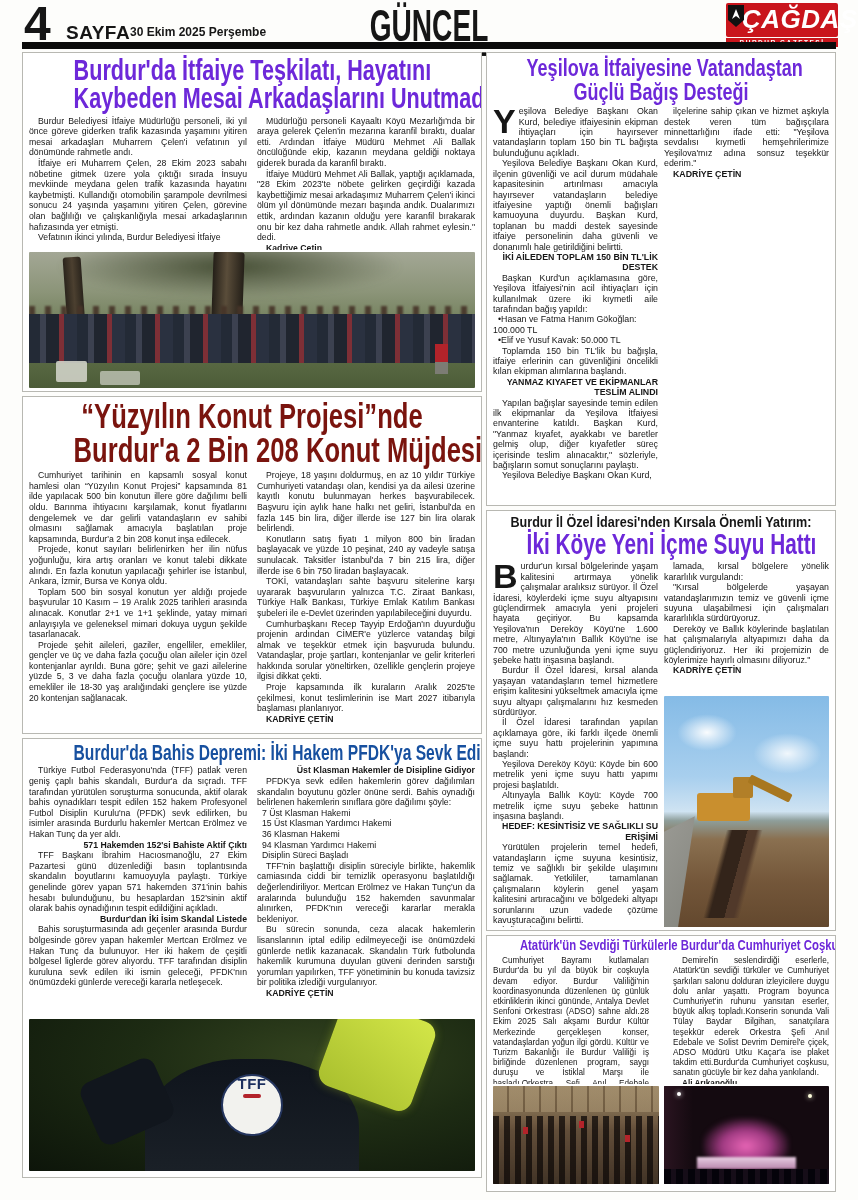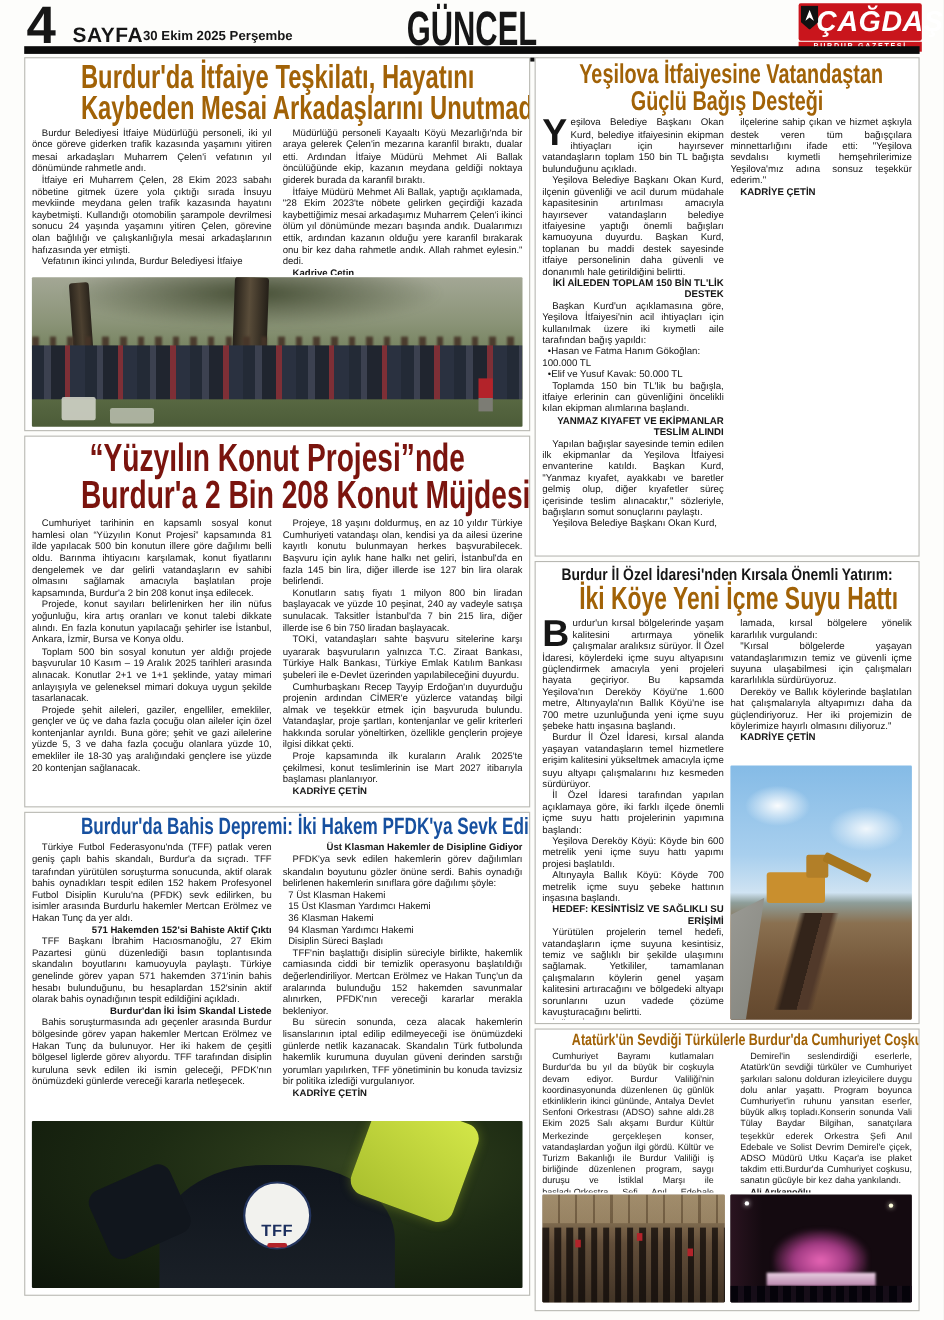--- a/index.html
+++ b/index.html
@@ -26,21 +26,21 @@
   .hrule{left:22px;width:814px;top:42px;height:7px;background:#0b0b0b;}
   
   .art{position:absolute;border:1px solid #b8b8b2;background:#fff;padding:2px 6px;
        box-sizing:border-box;overflow:hidden;}
   .a1{left:22px;top:52px;width:460px;height:340px;}
   .a2{left:22px;top:396px;width:460px;height:338px;}
   .a3{left:22px;top:738px;width:460px;height:440px;}
   .r1{left:486px;top:52px;width:350px;height:454px;}
   .r2{left:486px;top:510px;width:350px;height:421px;}
   .r3{left:486px;top:935px;width:350px;height:257px;}
-  .hl{margin:1px 0 3px;text-align:center;color:#a16207;}
+  .hl{margin:1px 0 3px;text-align:center;color:#6d28d9;}
   .hl-line{display:block;white-space:nowrap;font-weight:800;line-height:1.05;}
   .a1 .hl-line{font-size:27px;transform:scale(.8,1.12);}
   .a2 .hl{color:#7a140e;} .a2 .hl-line{font-size:32px;transform:scale(.8,1.12);}
   .a3 .hl{color:#17509f;} .a3 .hl-line{font-size:19.5px;transform:scale(.8,1.1);}
   .r1 .hl-line{font-size:22.5px;transform:scale(.8,1.1);}
   .r2 .kicker{display:block;white-space:nowrap;text-align:center;font-size:14px;font-weight:800;
         transform:scale(.9,1.08);margin:1px 0 0;}
   .r2 .hl-line{font-size:26px;transform:scale(.8,1.12);}
   .r3 .hl-line{font-size:13.5px;transform:scale(.84,1.1);}
   
@@ -94,21 +94,21 @@
   .pe-exc{left:20%;top:42%;width:32%;height:12%;background:#c98f2e;border-radius:3px;}
   .pe-cab{left:42%;top:35%;width:12%;height:9%;background:#b27f28;border-radius:2px;}
   .pe-arm{left:50%;top:38%;width:28%;height:4%;background:#a8771f;transform:rotate(26deg);border-radius:2px;}
   .pe-road{left:0;top:52%;width:34%;height:48%;background:linear-gradient(120deg,#9a9a94,#7e7f78);clip-path:polygon(0 14%,55% 0,25% 100%,0 100%);}
   .pe-trench{left:10%;top:58%;width:78%;height:38%;background:linear-gradient(105deg,transparent 30%,#33241a 34% 44%,#51392a 44% 50%,transparent 54%);}
   .photo-referee{height:152px;margin-top:2px;background:radial-gradient(ellipse at 65% 25%,#33431f 0%,#1d2b13 45%,#0d150a 100%);}
   .pr-torso{left:26%;bottom:0;width:48%;height:74%;background:linear-gradient(180deg,#0f141c,#1a2027);border-radius:45% 45% 0 0/60% 60% 0 0;}
   .pr-arm2{left:13%;top:32%;width:18%;height:44%;background:#11161d;transform:rotate(-24deg);border-radius:12px;}
   .pr-sleeve{right:11%;top:-8%;width:22%;height:62%;background:linear-gradient(200deg,#d3e648,#a9bf2e);transform:rotate(20deg);border-radius:14px;box-shadow:0 0 10px rgba(180,210,40,.35);}
   .pr-badge{left:50%;top:36%;transform:translateX(-50%);width:58px;height:58px;background:#f2f2ee;
-        border:2px solid #24355e;border-radius:50%;display:flex;flex-direction:column;align-items:center;justify-content:flex-end;}
+        border:2px solid #24355e;border-radius:50%;display:flex;flex-direction:column;align-items:center;justify-content:flex-start;}
   .pr-tff{color:#1c2f5e;font-weight:800;font-size:15px;letter-spacing:.5px;line-height:1;}
   .pr-dot{width:18px;height:4px;margin-top:3px;background:#b3232a;border-radius:2px;}
   .photo-audience{background:linear-gradient(180deg,#8a7659 0%,#7b674c 28%,#5c4936 45%,#4a3a2b 100%);}
   .pa-ceiling{left:0;right:0;top:0;height:26%;background:repeating-linear-gradient(90deg,rgba(214,192,150,.3) 0 14px,rgba(90,70,45,.35) 14px 16px);}
   .pa-rows{left:0;right:0;top:30%;bottom:0;background:
      repeating-linear-gradient(90deg,rgba(25,18,14,.85) 0 6px,rgba(120,95,70,.35) 6px 11px),
      linear-gradient(180deg,transparent 0 10%,rgba(0,0,0,.25) 60%,rgba(0,0,0,.5) 100%);}
   .pa-f1{left:18%;top:42%;width:5px;height:7px;background:#b3232a;}
   .pa-f2{left:52%;top:36%;width:5px;height:7px;background:#b3232a;}
   .pa-f3{left:80%;top:50%;width:5px;height:7px;background:#b3232a;}

